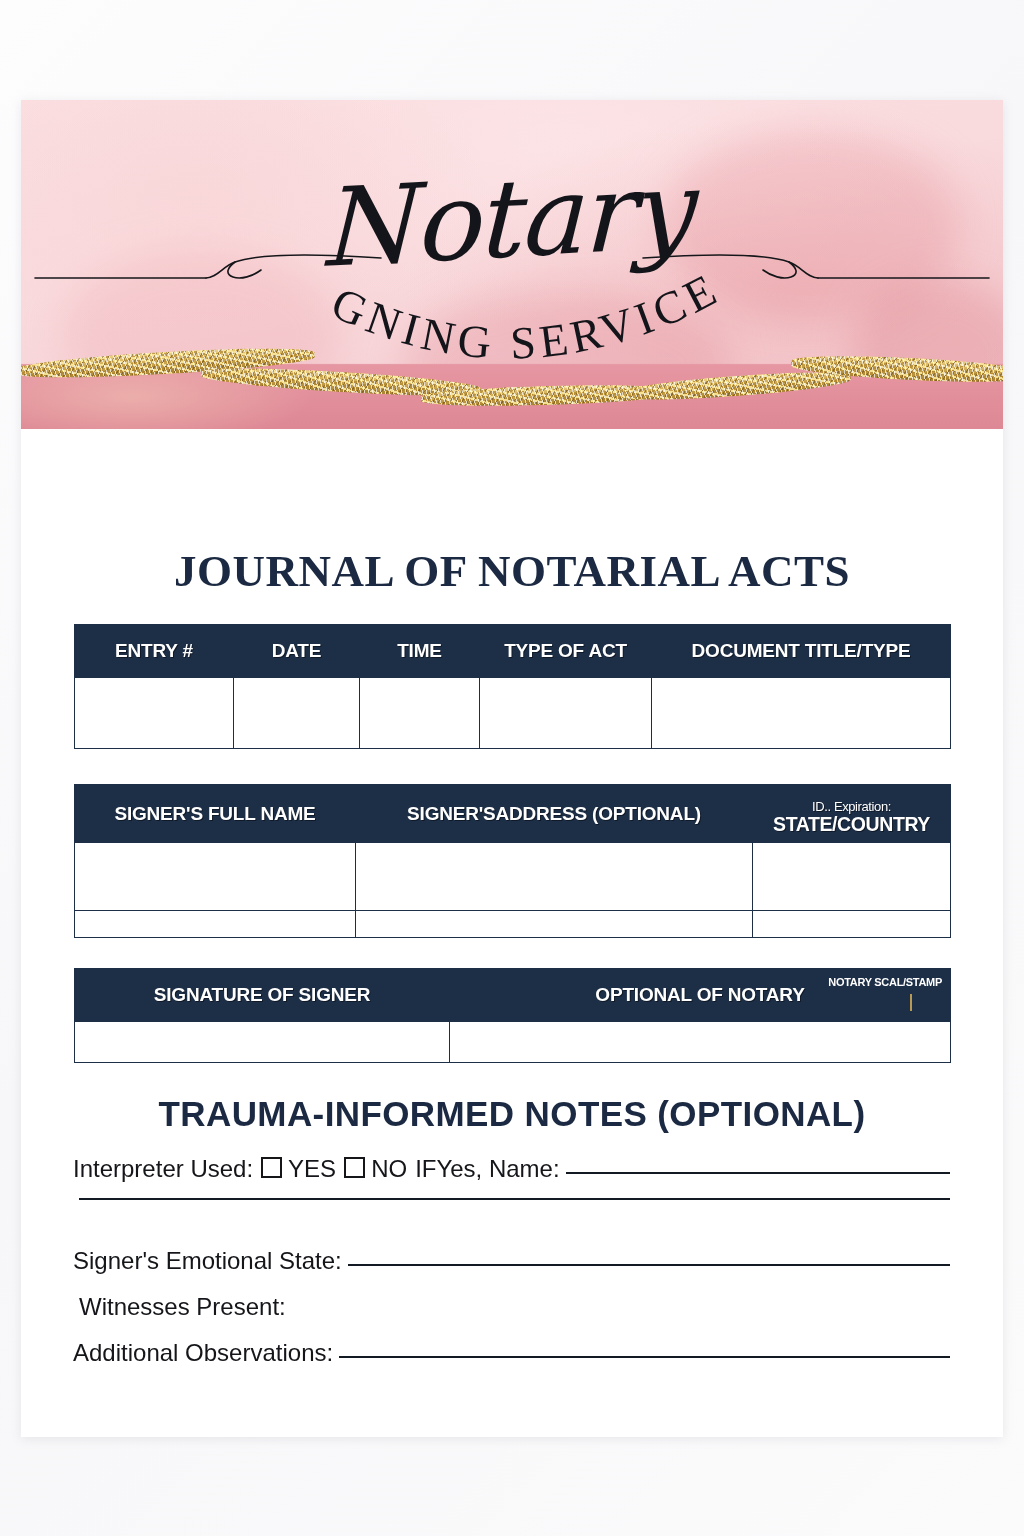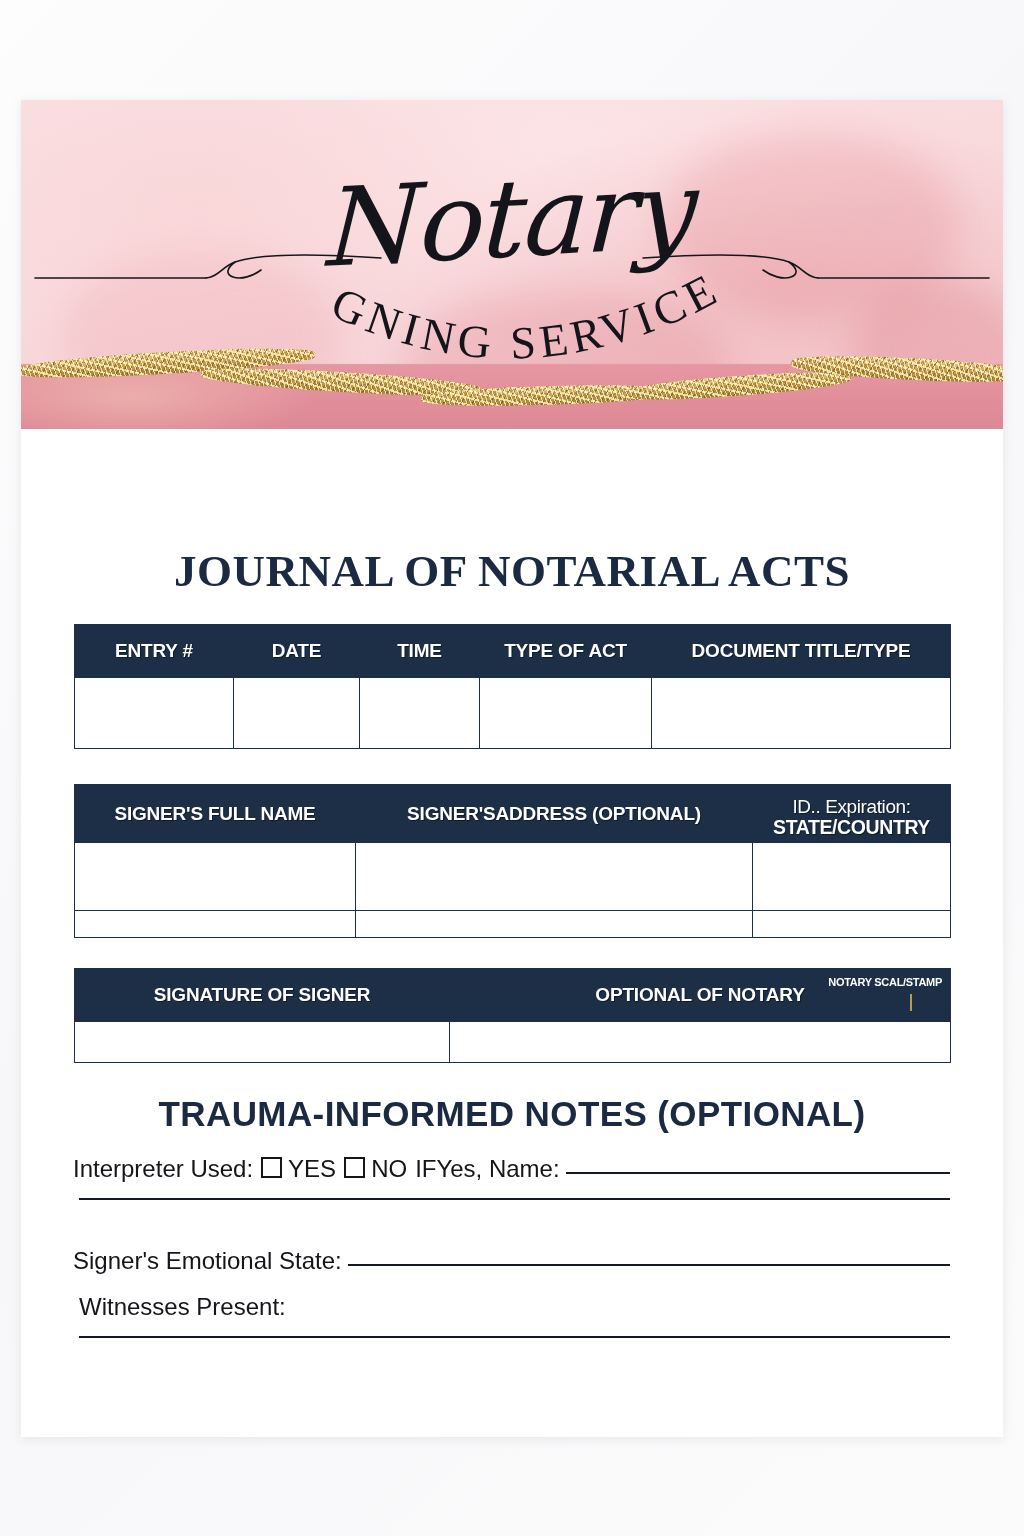--- a/index.html
+++ b/index.html
@@ -226,21 +226,21 @@
   #table-acts th { height: 52px; }
   #table-acts td { height: 68px; }
 
   #table-signer { left: 53px; top: 355px; width: 876px; }
   #table-signer th { height: 57px; }
   #table-signer td.tall { height: 65px; }
   #table-signer td.short { height: 24px; }
   .id-exp-small {
     display: block;
     font-weight: normal;
-    font-size: 19px;
+    font-size: 13px;
     letter-spacing: -0.4px;
     line-height: 1.05;
     margin-top: 8px;
   }
   .id-exp-big {
     display: block;
     font-weight: bold;
     font-size: 19.5px;
     letter-spacing: -0.4px;
     line-height: 1.05;
@@ -467,17 +467,18 @@
       <span class="lbl">Signer's Emotional State:</span>
       <span class="rule"></span>
     </div>
 
     <div class="note-line" id="note-3">
       <span class="lbl">Witnesses Present:</span>
       <span class="rule"></span>
     </div>
 
     <div class="note-line" id="note-4">
+      <span class="lbl">Additional Observations:</span>
       <span class="rule"></span>
     </div>
 
   </div>
 </div>
 
 </body></html>

